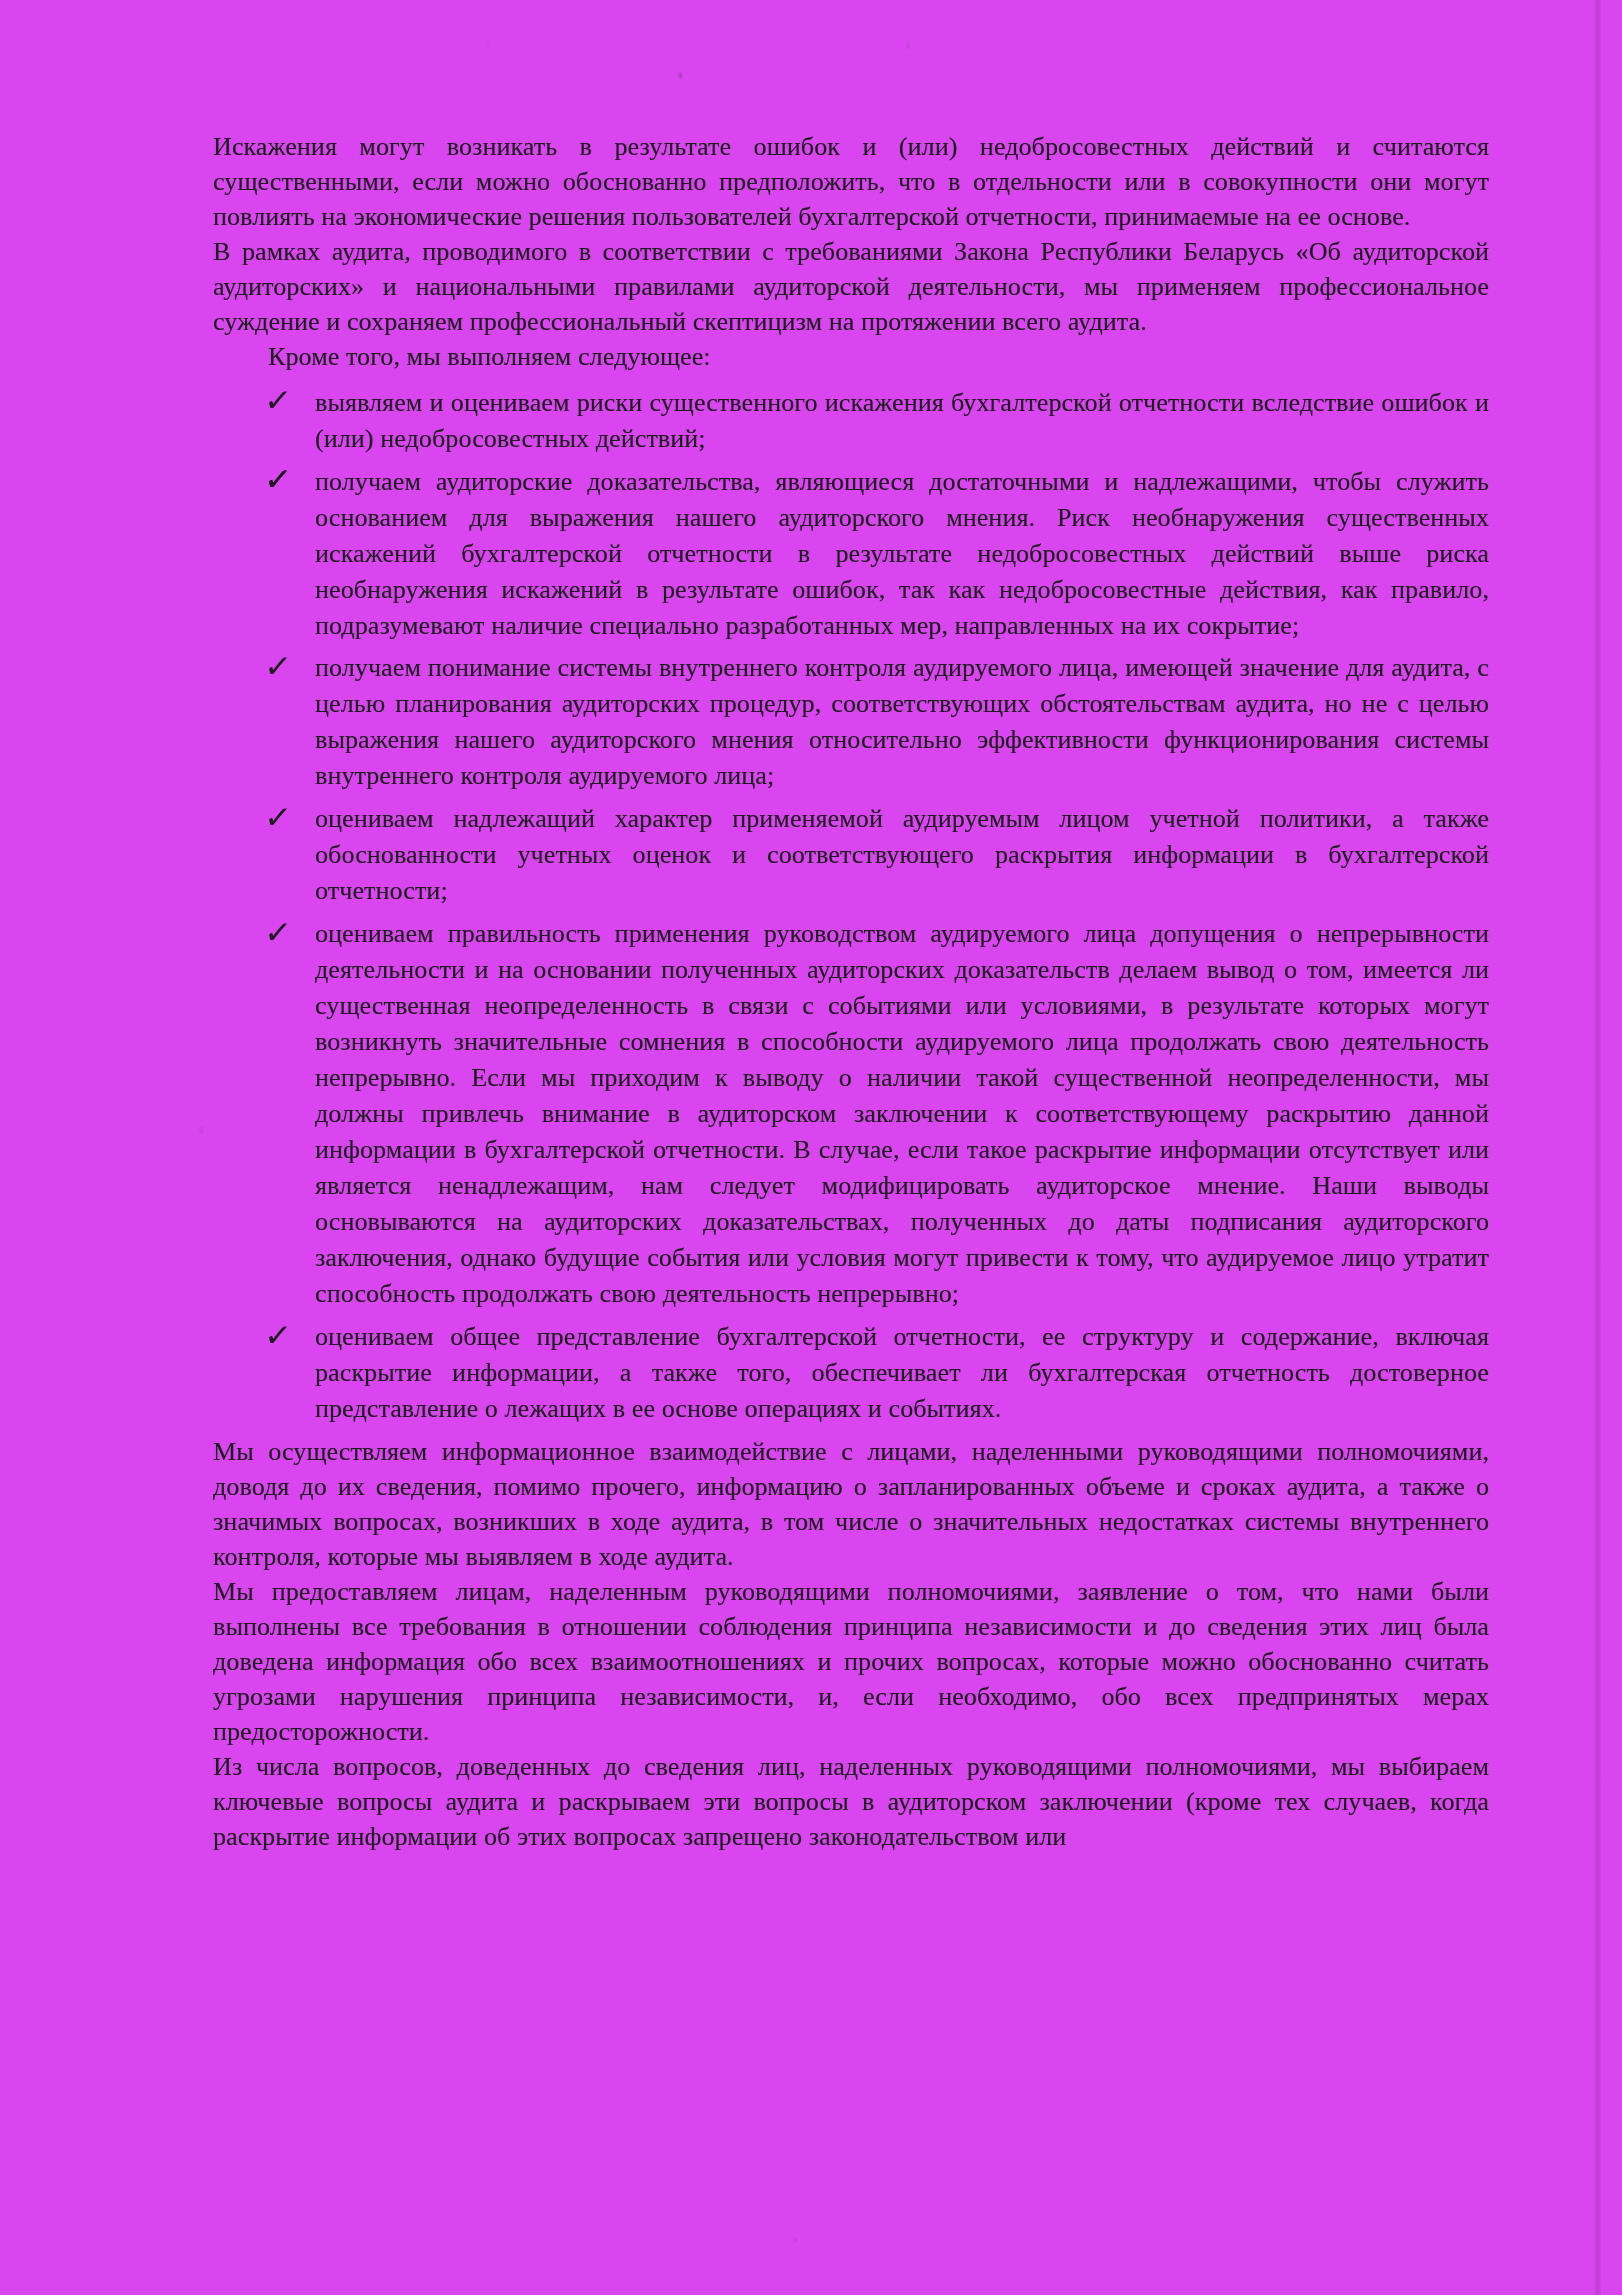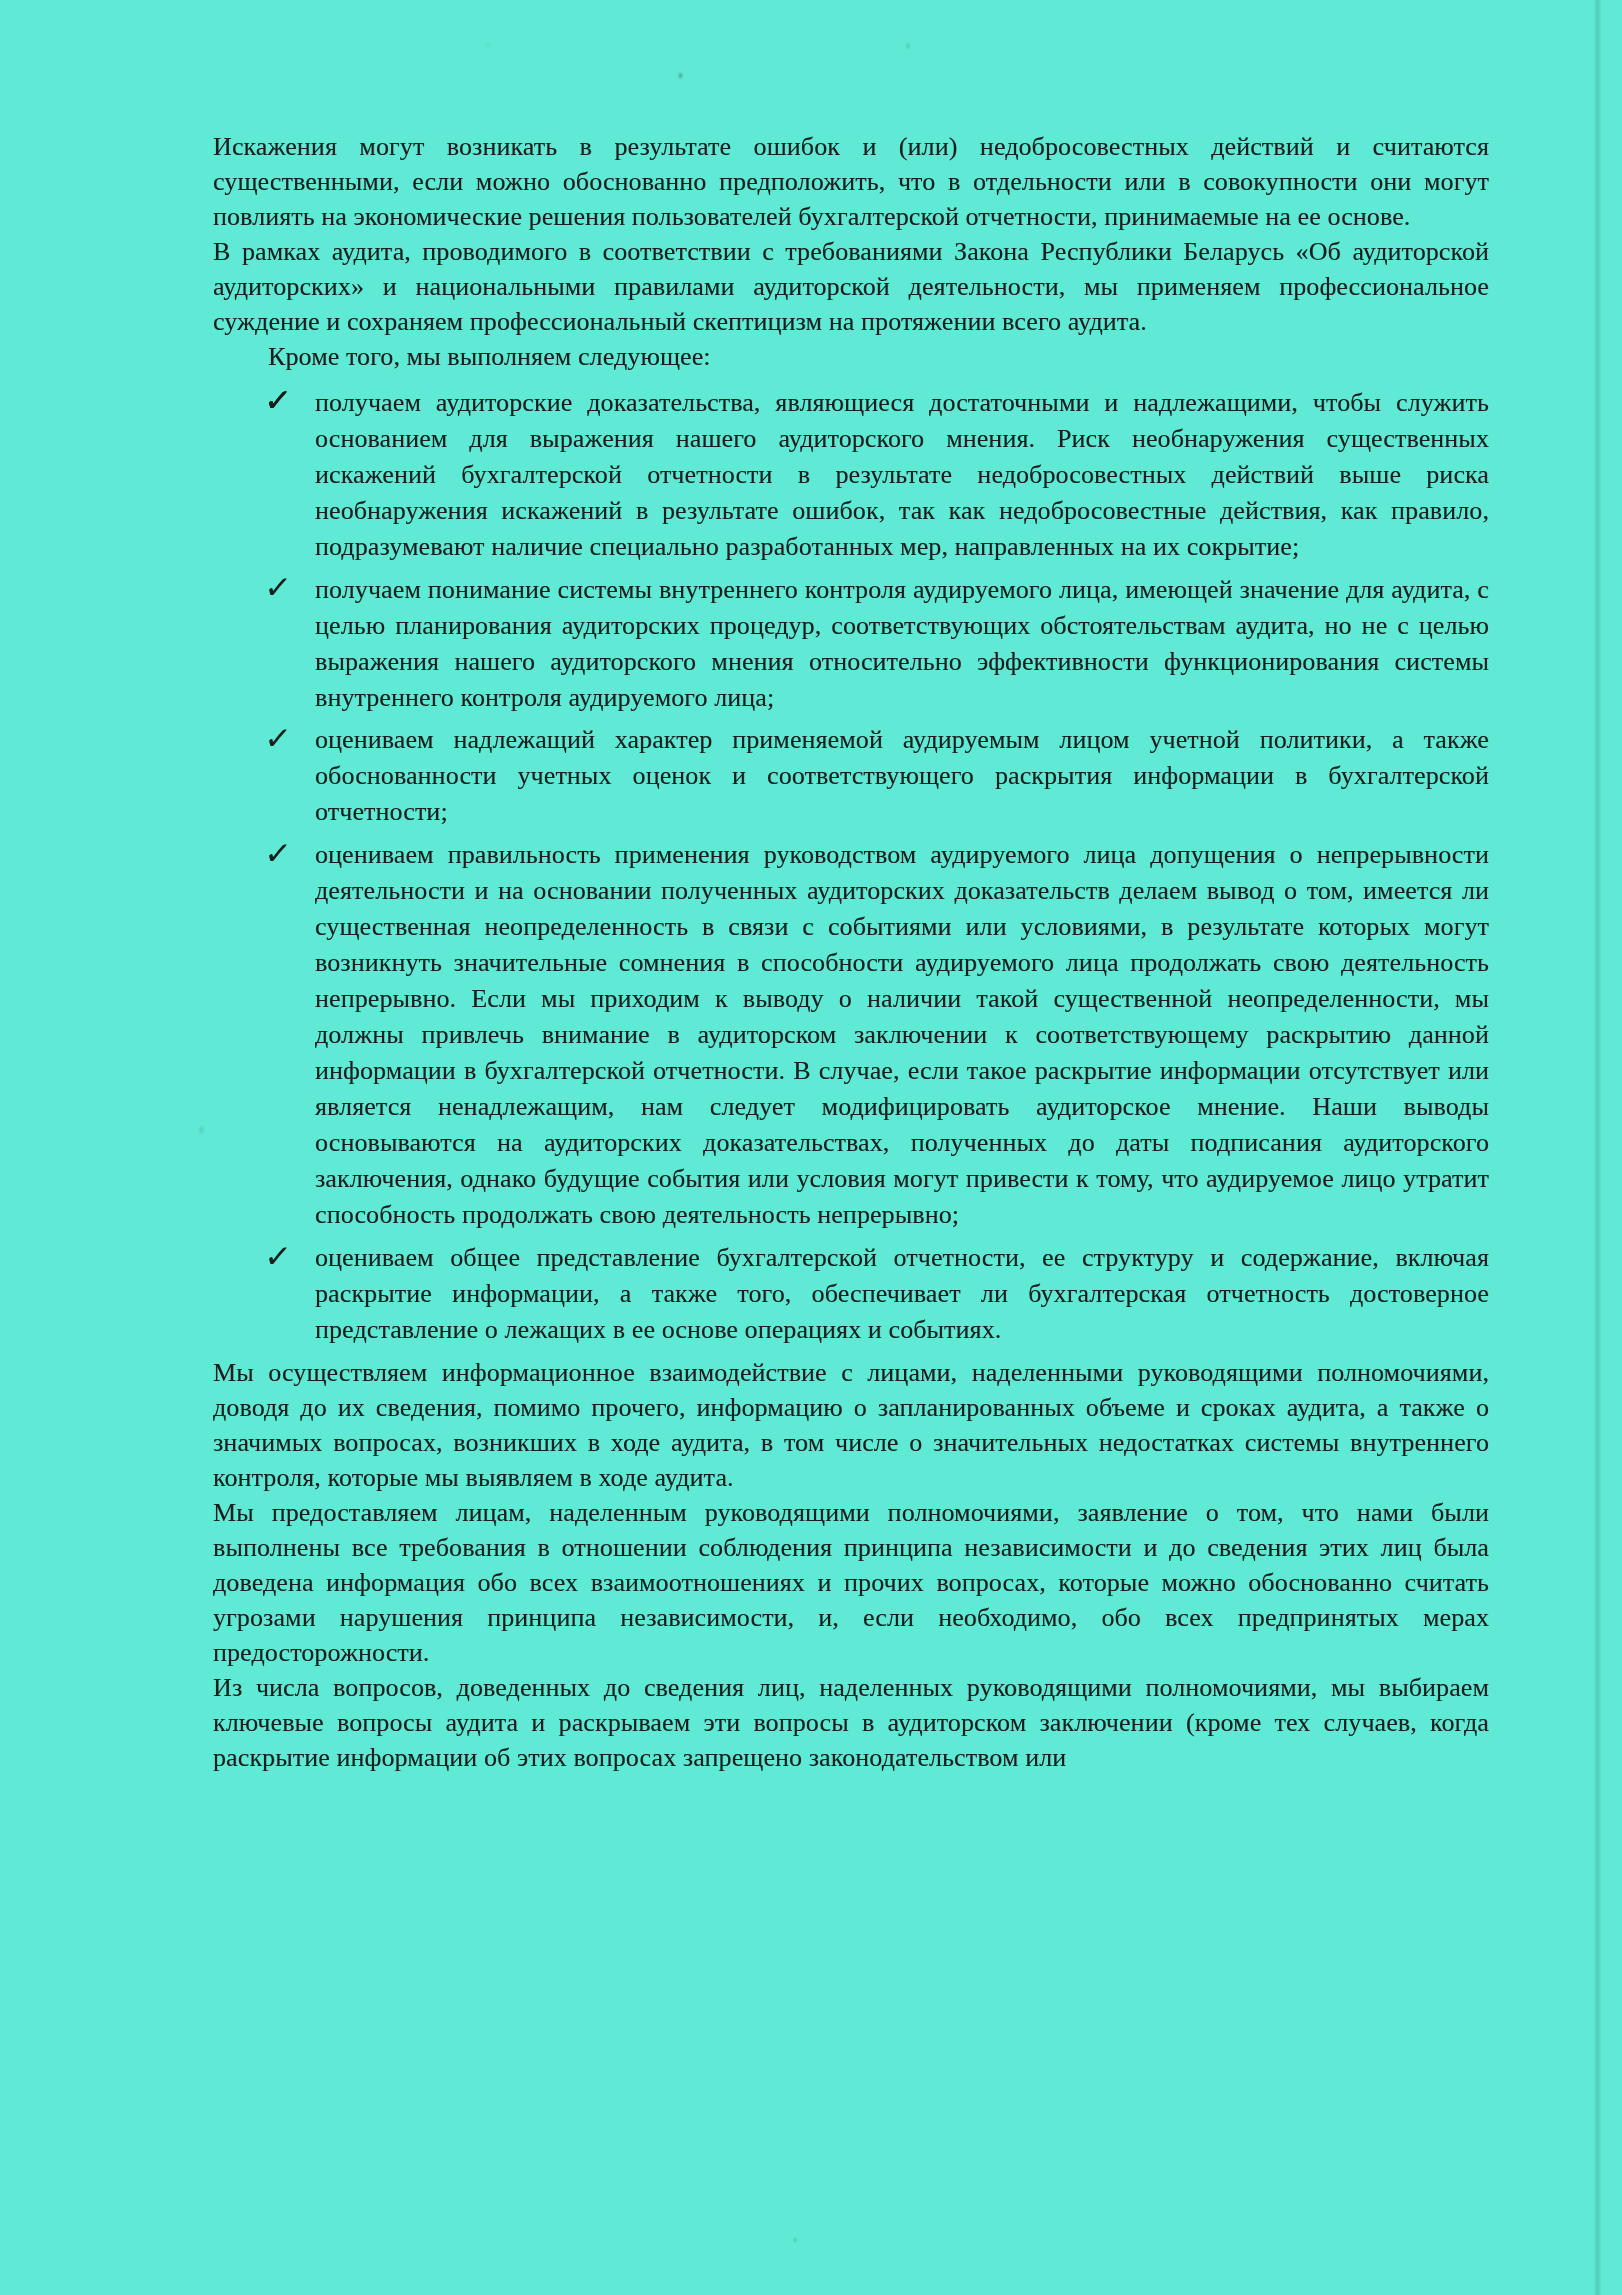--- a/index.html
+++ b/index.html
@@ -9,21 +9,21 @@
   body {
     width: 1623px;
     height: 2295px;
     background: #f4f4f4;
     font-family: "Liberation Serif", "DejaVu Serif", serif;
   }
   .page {
     position: relative;
     width: 1623px;
     height: 2295px;
-    background: #5eead4;
+    background: #d946ef;
     overflow: hidden;
     color: #1d1d1d;
   }
   .content {
     position: absolute;
     left: 213px;
     top: 129px;
     width: 1276px;
     font-size: 26px;
     line-height: 35px;
@@ -81,20 +81,21 @@
     <p class="para">Искажения могут возникать в результате ошибок и (или) недобросовестных действий и считаются существенными, если можно обоснованно предположить, что в отдельности или в совокупности они могут повлиять на экономические решения пользователей бухгалтерской отчетности, принимаемые на ее основе.</p>
 
     <p class="para">В рамках аудита, проводимого в соответствии с требованиями Закона Республики Беларусь «Об аудиторской аудиторских» и национальными правилами аудиторской деятельности, мы применяем профессиональное суждение и сохраняем профессиональный скептицизм на протяжении всего аудита.</p>
 
     <p class="para indent">Кроме того, мы выполняем следующее:</p>
 
     <div class="bullets">
 
       <div class="bullet">
         <span class="check">✓</span>
+        <span>выявляем и оцениваем риски существенного искажения бухгалтерской отчетности вследствие ошибок и (или) недобросовестных действий;</span>
       </div>
 
       <div class="bullet">
         <span class="check">✓</span>
       </div>
 
       <div class="bullet">
         <span class="check">✓</span>
         <span>получаем аудиторские доказательства, являющиеся достаточными и надлежащими, чтобы служить основанием для выражения нашего аудиторского мнения. Риск необнаружения существенных искажений бухгалтерской отчетности в результате недобросовестных действий выше риска необнаружения искажений в результате ошибок, так как недобросовестные действия, как правило, подразумевают наличие специально разработанных мер, направленных на их сокрытие;</span>
       </div>

